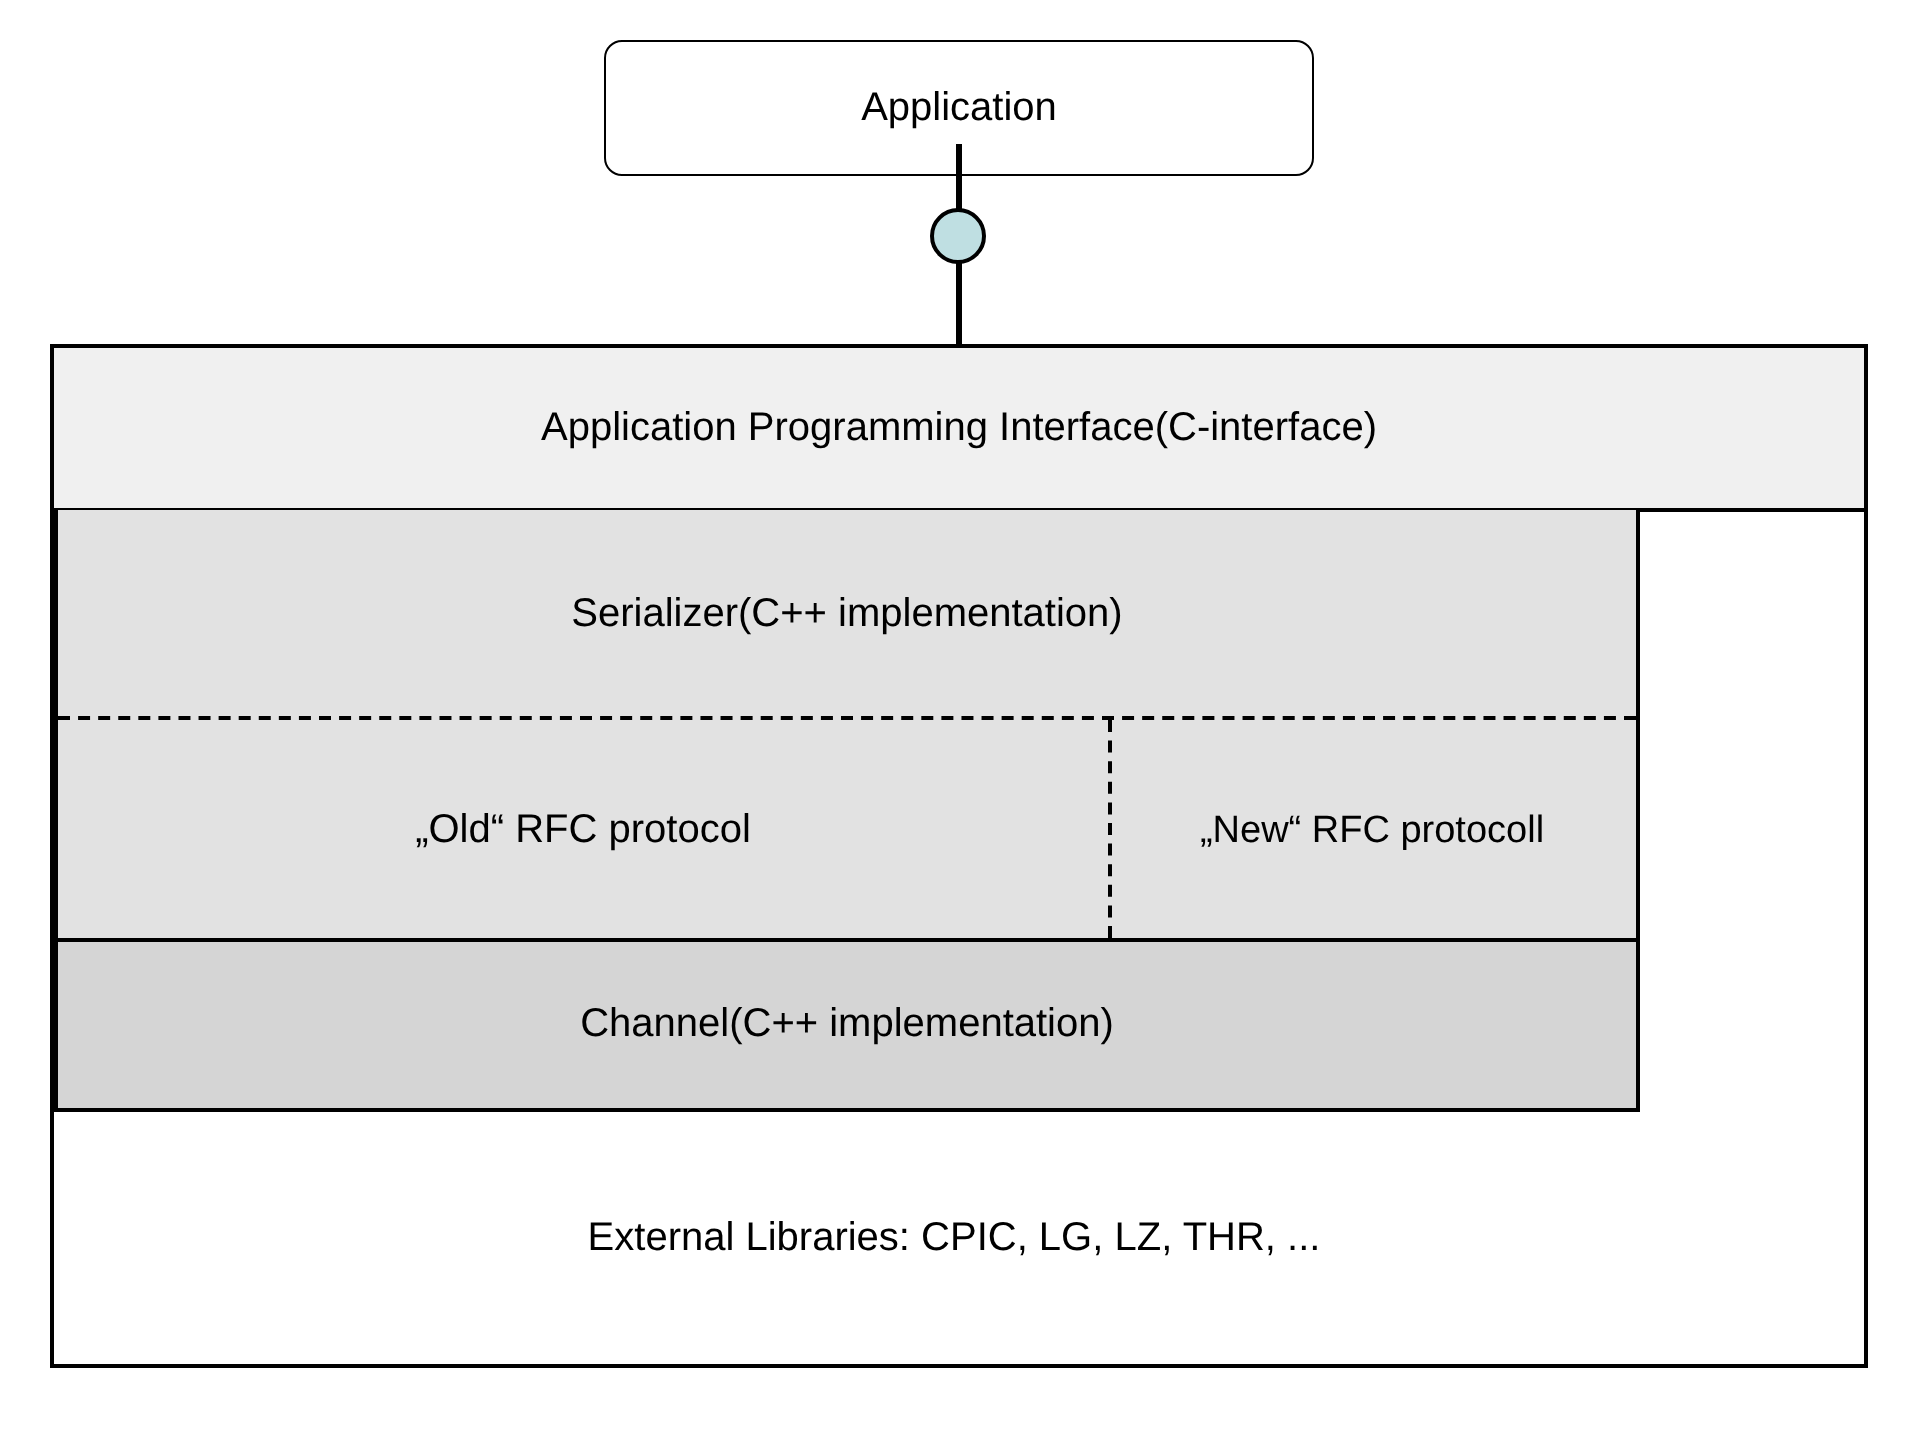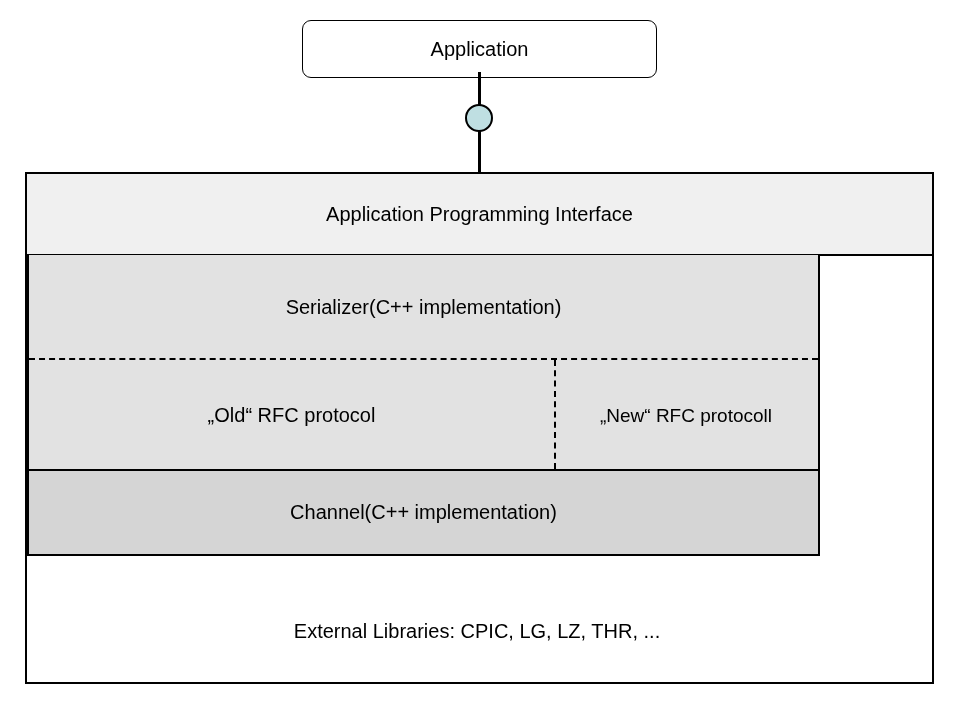--- a/index.html
+++ b/index.html
@@ -17,21 +17,21 @@
     background: #ffffff;
     overflow: hidden;
   }
 
   
   .app-box {
     position: absolute;
     left: 302px;
     top: 20px;
     width: 355px;
-    height: 58px;
+    height: 68px;
     border: 1.5px solid #000000;
     border-radius: 9px;
     background: #ffffff;
     box-sizing: border-box;
     display: flex;
     align-items: center;
     justify-content: center;
   }
 
   
@@ -160,21 +160,21 @@
     display: flex;
     flex-direction: row;
     align-items: center;
     justify-content: center;
   }
 
   
   .extlib {
     position: absolute;
     left: 27px;
-    top: 568px;
+    top: 556px;
     width: 900px;
     height: 126px;
     display: flex;
     align-items: center;
     justify-content: center;
   }
 
   .line {
     font-size: 20px;
     color: #000000;
@@ -199,20 +199,21 @@
   <div class="connector-circle"></div>
 
   <div class="outer-box"></div>
 
   <div class="extlib">
     <div class="line">External Libraries: CPIC, LG, LZ, THR, ...</div>
   </div>
 
   <div class="api-box">
     <div class="line">Application Programming Interface</div>
+    <div class="line">(C-interface)</div>
   </div>
 
   <div class="serializer-box">
     <div class="serializer-top">
       <div class="line">Serializer</div>
       <div class="line">(C++ implementation)</div>
     </div>
     <div class="divider-h"></div>
     <div class="divider-v"></div>
     <div class="rfc-row">

